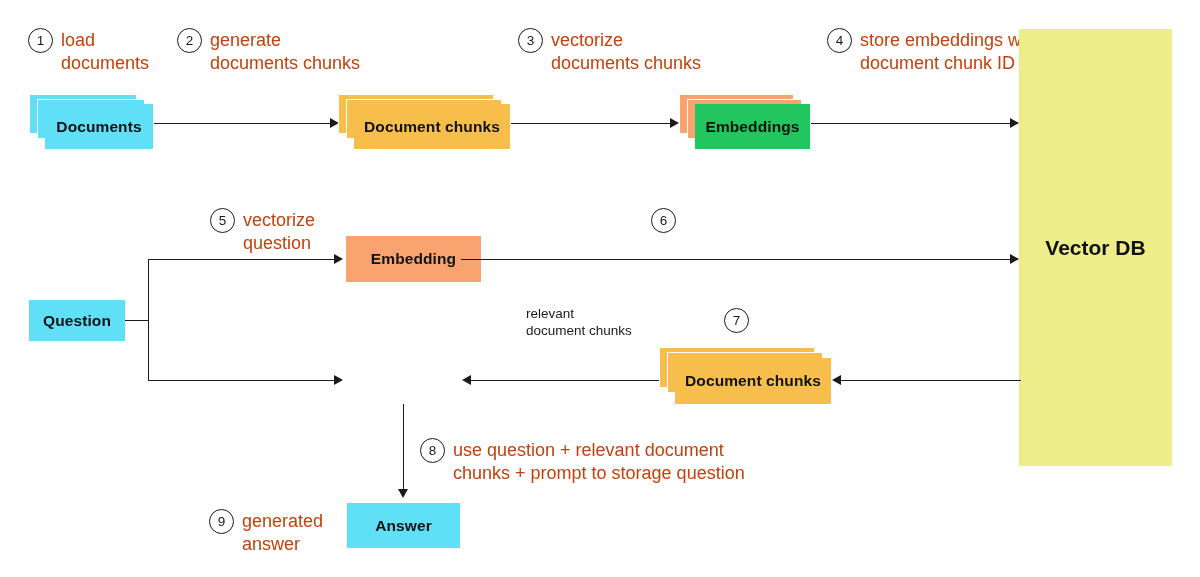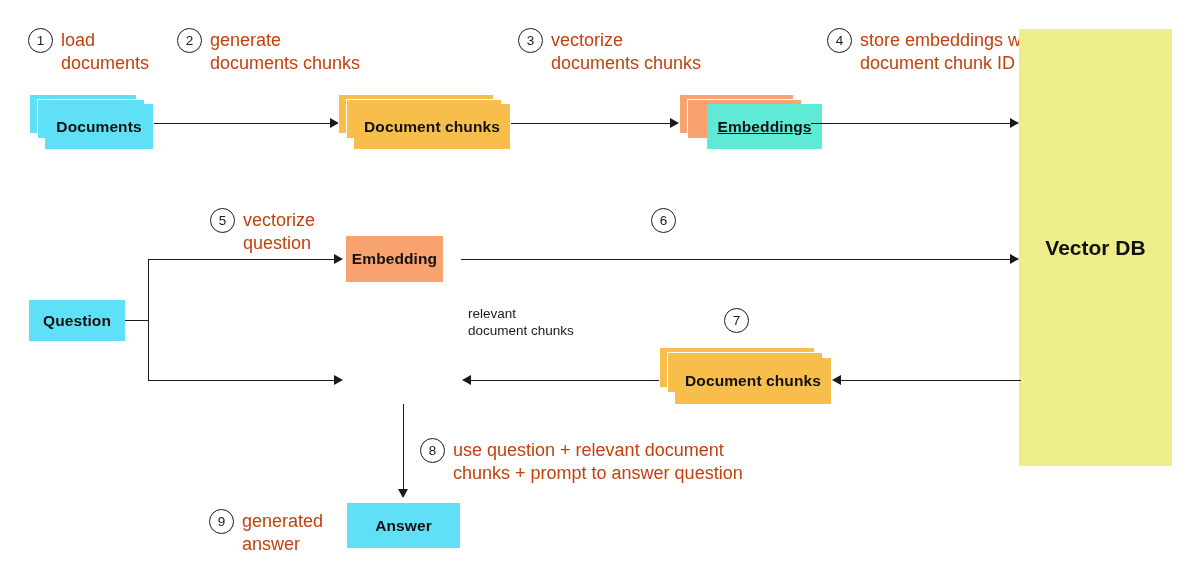--- a/index.html
+++ b/index.html
@@ -177,30 +177,30 @@
   </div>
 
   <div class="step" style="left:724px; top:308px;">
     <div class="step-circle">7</div>
     <div class="step-text"></div>
   </div>
 
   <div class="step" style="left:420px; top:438px;">
     <div class="step-circle">8</div>
     <div class="step-text">use question + relevant document
-chunks + prompt to answer question</div>
+chunks + prompt to storage question</div>
   </div>
 
   <div class="step" style="left:209px; top:509px;">
     <div class="step-circle">9</div>
     <div class="step-text">generated
 answer</div>
   </div>
 
-  <div class="note" style="left:468px; top:305px;">relevant
+  <div class="note" style="left:526px; top:305px;">relevant
 document chunks</div>
 
   <div id="vector-db" style="left:1019px; top:29px; width:153px; height:437px; background:#EDEE8A;">
     <div class="vdb-label">Vector DB</div>
   </div>
 
   <div class="stack" style="left:29px; top:94px; width:124px; height:56px;">
     <div class="sheet" style="left:0px;  top:0px;  width:108px; height:40px; background:#5FE0F7;"></div>
     <div class="sheet" style="left:8px;  top:5px;  width:108px; height:40px; background:#5FE0F7;"></div>
     <div class="front" style="left:16px; top:10px; width:108px; height:45px; background:#5FE0F7;">Documents</div>
@@ -214,38 +214,38 @@
     <div class="sheet" style="left:8px;  top:5px;  width:156px; height:40px; background:#F8BE4B;"></div>
     <div class="front" style="left:16px; top:10px; width:156px; height:45px; background:#F8BE4B;">Document chunks</div>
   </div>
 
   <div class="hline" style="left:511px; top:123px; width:160px;"></div>
   <div class="arrow-r" style="left:670px; top:118px;"></div>
 
   <div class="stack" style="left:679px; top:94px; width:131px; height:56px;">
     <div class="sheet" style="left:0px;  top:0px;  width:115px; height:40px; background:#F9A470;"></div>
     <div class="sheet" style="left:8px;  top:5px;  width:115px; height:40px; background:#F9A470;"></div>
-    <div class="front" style="left:28px; top:10px; width:115px; height:45px; background:#5eead4;text-decoration:underline;">Embeddings</div>
+    <div class="front" style="left:16px; top:10px; width:115px; height:45px; background:#22c55e;">Embeddings</div>
   </div>
 
   <div class="hline" style="left:811px; top:123px; width:200px;"></div>
   <div class="arrow-r" style="left:1010px; top:118px;"></div>
 
   <div class="box" style="left:29px; top:300px; width:96px; height:41px; background:#5FE0F7;">Question</div>
 
   <div class="hline" style="left:125px; top:320px; width:24px;"></div>
   <div class="vline" style="left:148px; top:259px; height:121px;"></div>
 
   <div class="hline" style="left:148px; top:259px; width:186px;"></div>
   <div class="arrow-r" style="left:334px; top:254px;"></div>
 
   <div class="hline" style="left:148px; top:380px; width:186px;"></div>
   <div class="arrow-r" style="left:334px; top:375px;"></div>
 
-  <div class="box" style="left:346px; top:236px; width:97px; height:46px; background:#F9A470;">Embedding</div>
+  <div class="box" style="left:346px; top:236px; width:135px; height:46px; background:#F9A470;">Embedding</div>
 
   <div class="hline" style="left:461px; top:259px; width:550px;"></div>
   <div class="arrow-r" style="left:1010px; top:254px;"></div>
 
 
   <div class="hline" style="left:471px; top:380px; width:193px;"></div>
   <div class="arrow-l" style="left:462px; top:375px;"></div>
 
   <div class="stack" style="left:659px; top:347px; width:172px; height:57px;">
     <div class="sheet" style="left:0px;  top:0px;  width:156px; height:41px; background:#F8BE4B;"></div>

